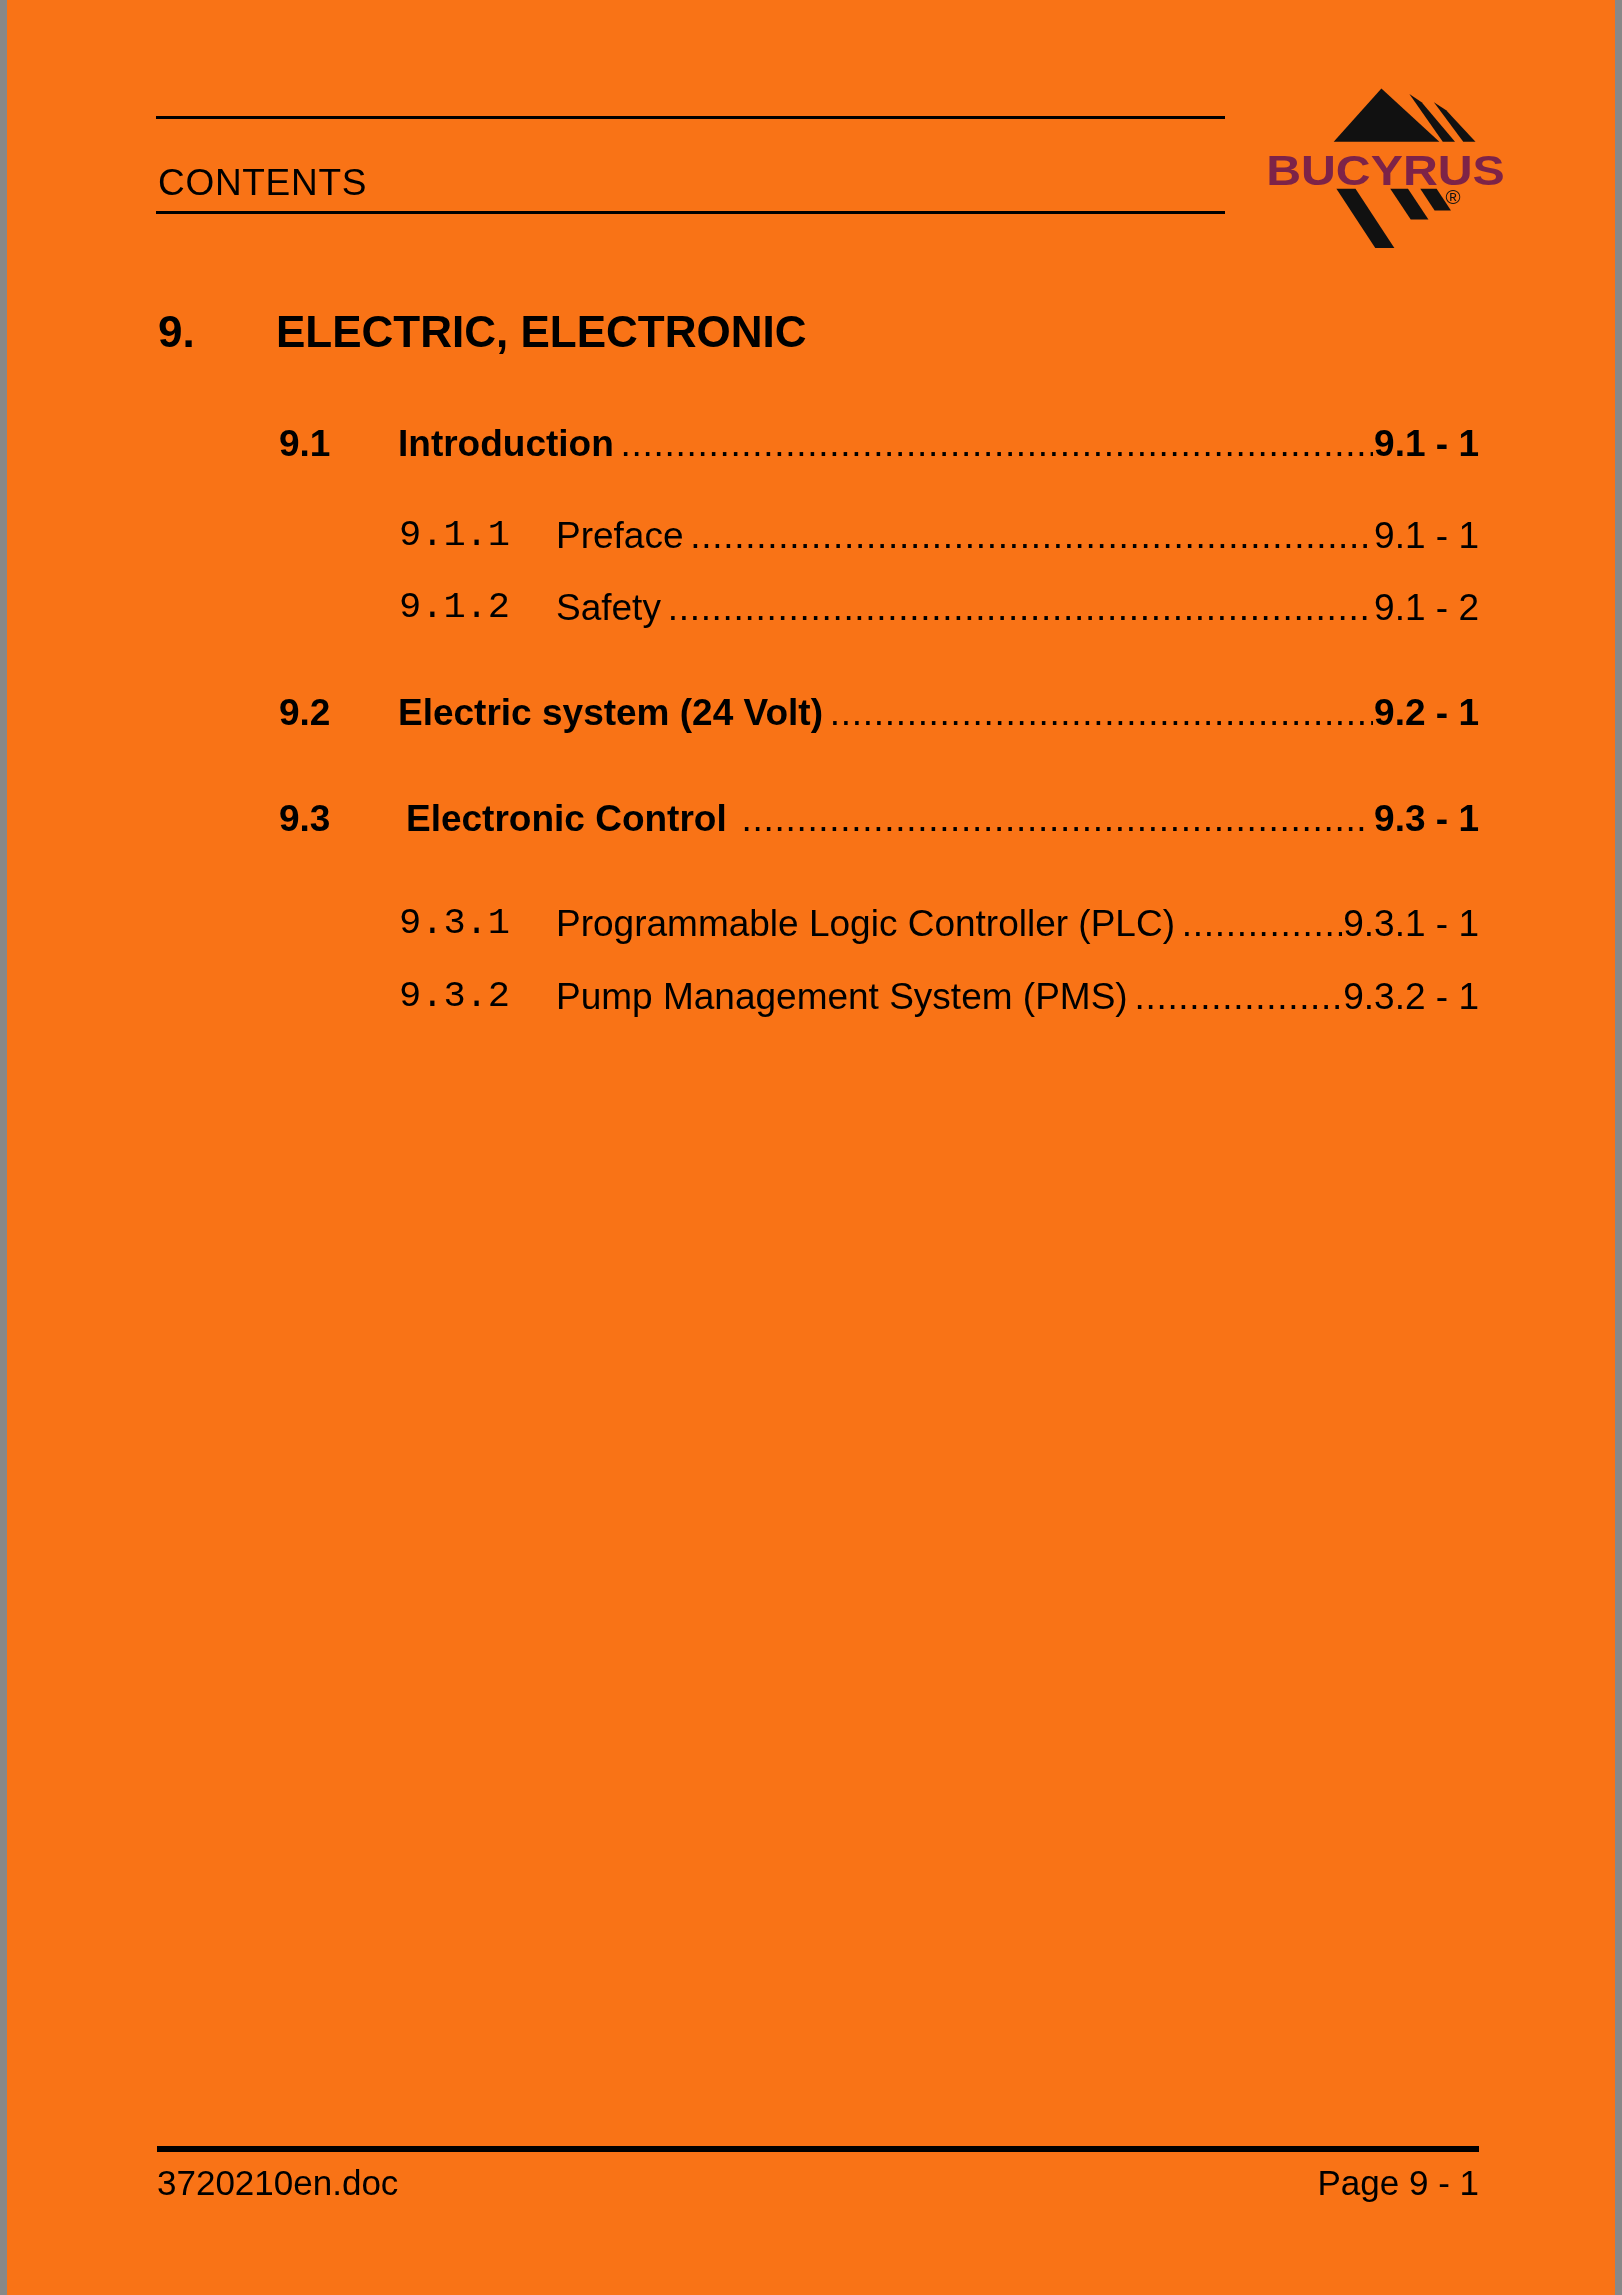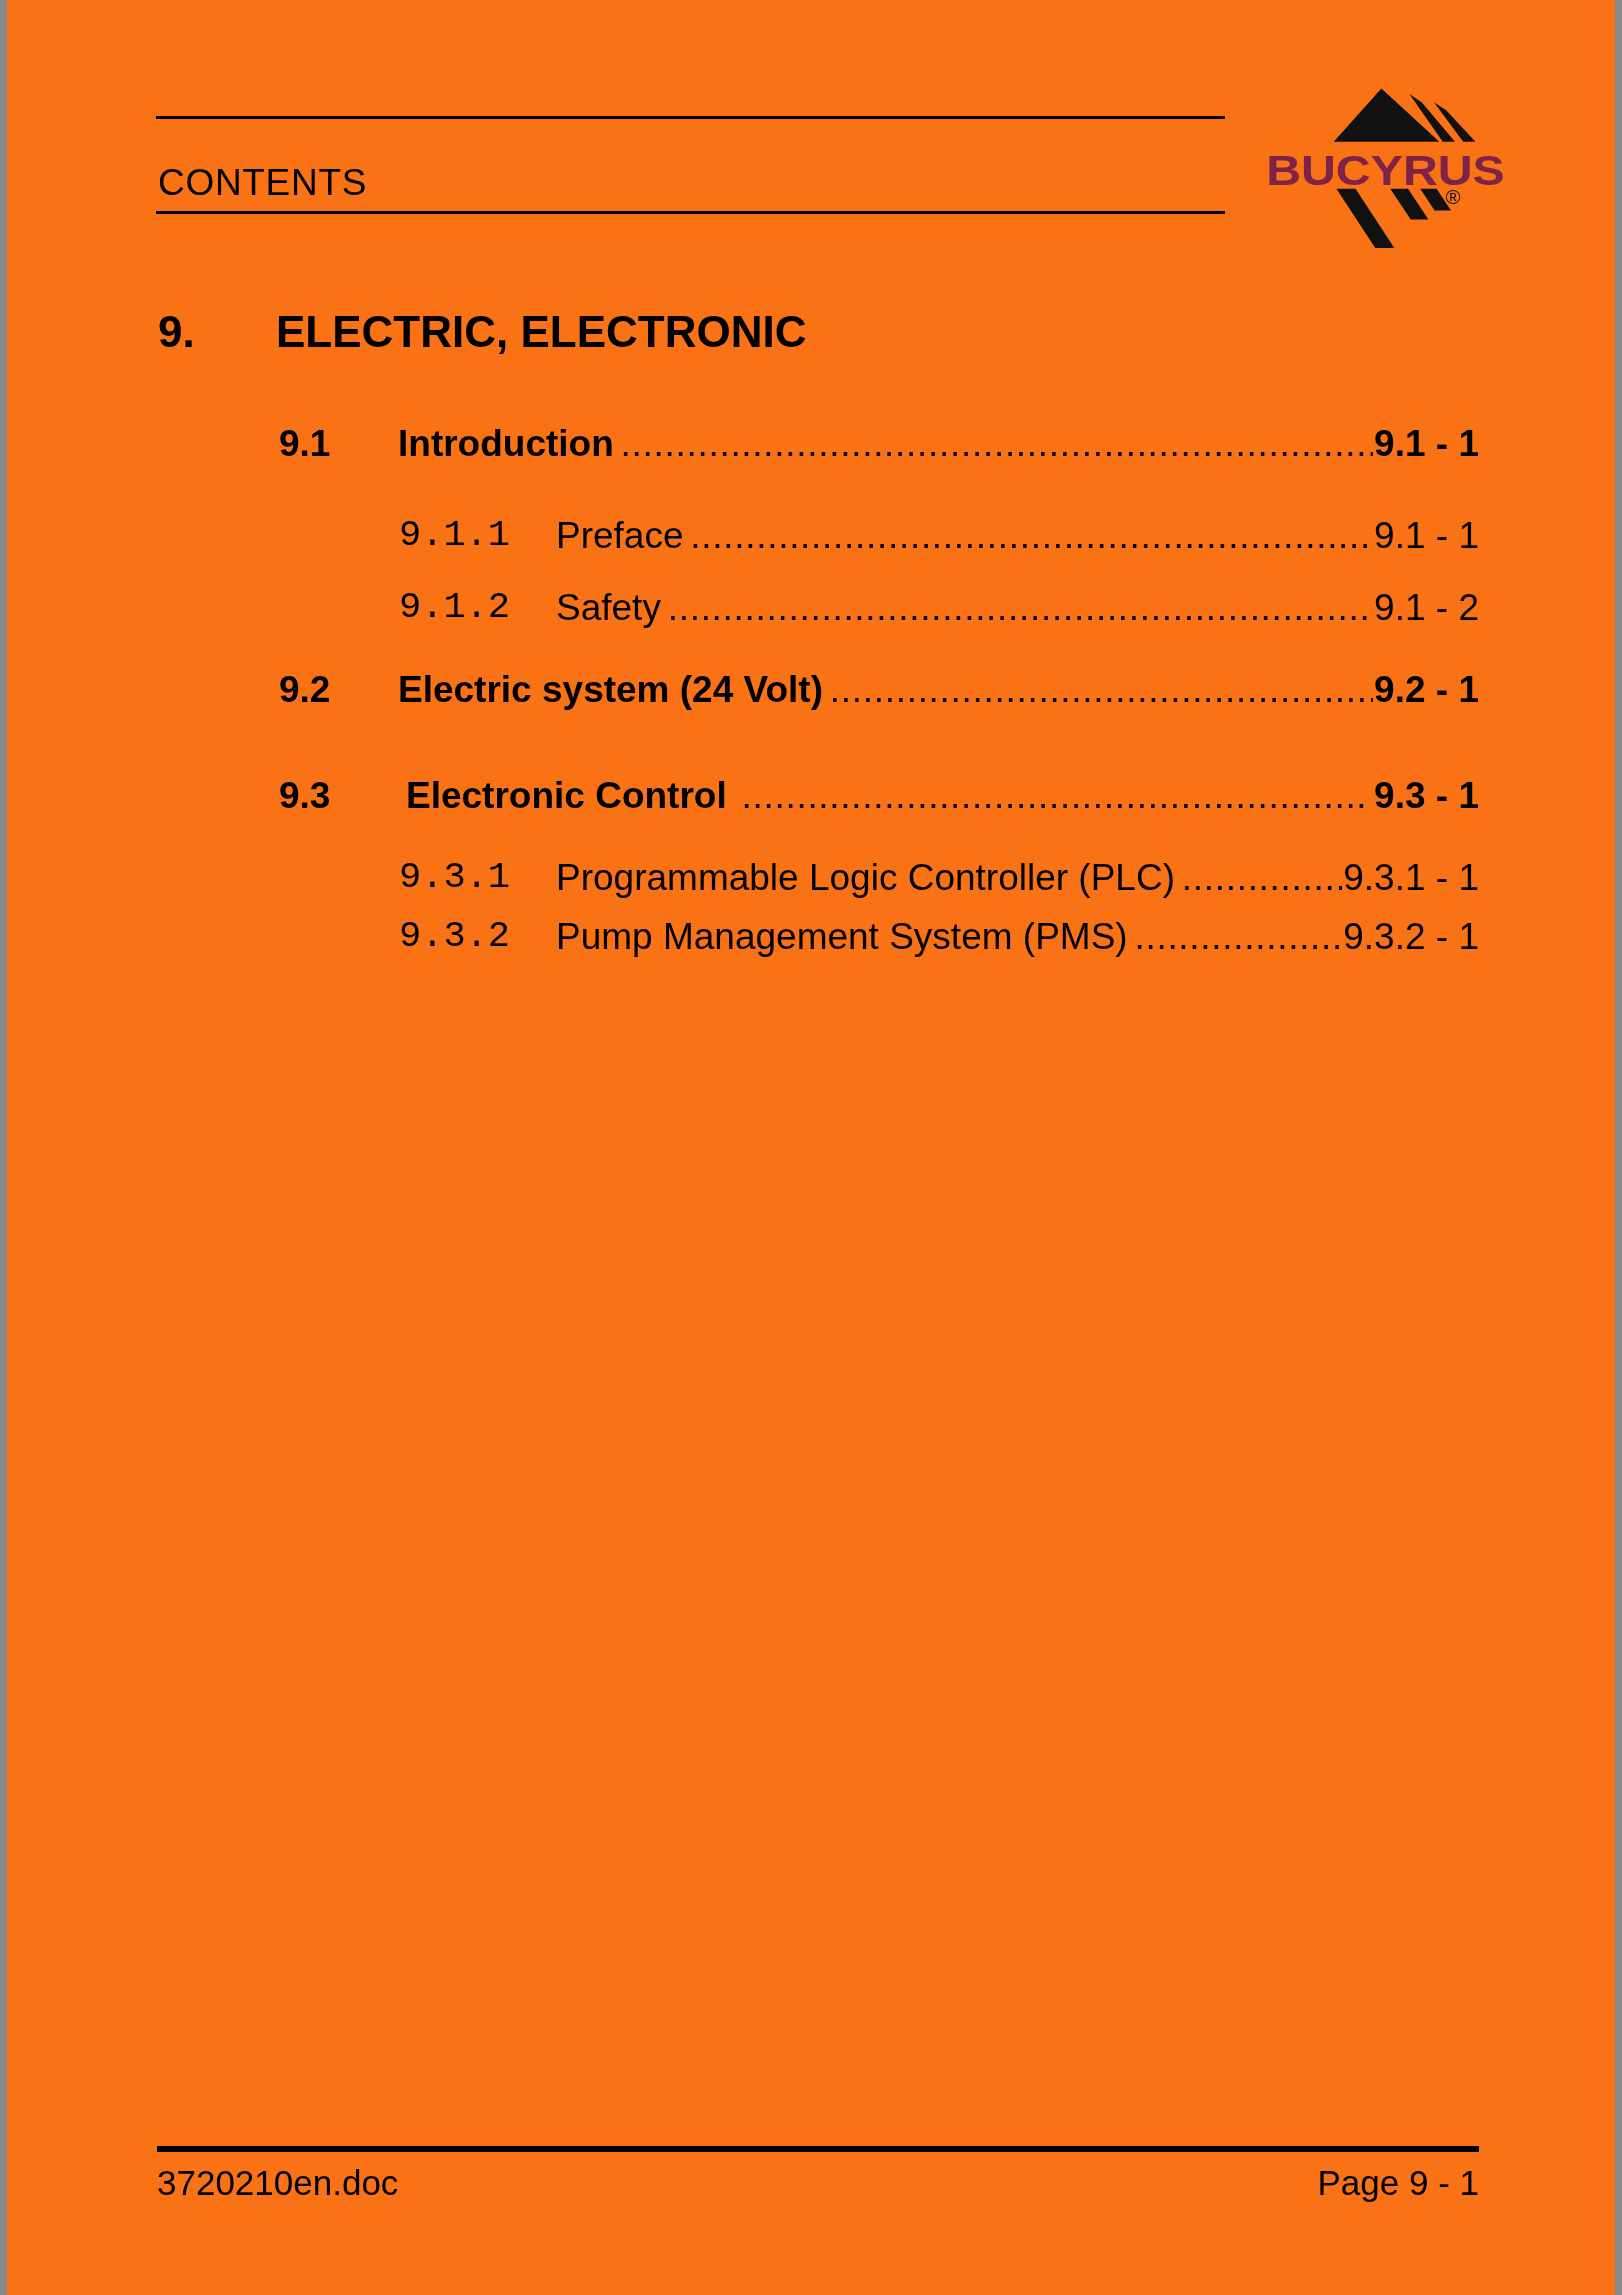--- a/index.html
+++ b/index.html
@@ -47,22 +47,22 @@
   .leader {
     flex:1 1 auto; overflow:hidden;
     margin-left:6.8px; margin-right:1.4px;
     font-weight:normal; letter-spacing:0.7px;
   }
   .leader::after {
     content:"...................................................................................................................................................................................";
   }
   .pageref { flex:none; }
   .mt-xs { margin-top:26.6px; }
-  .mt-sm { margin-top:14px; }
-  .mt-md { margin-top:37px; }
+  .mt-sm { margin-top:28px; }
+  .mt-md { margin-top:60px; }
   .mt-lg { margin-top:47px; }
   .mt-xl { margin-top:61px;gap:8px; }
 
   
   .doc-footer { position:absolute; left:150px; top:2146px; width:1322px; }
   .rule-footer { position:static; width:100%; height:5.5px; background:#000; }
   .footer-row {
     display:flex; justify-content:space-between;
     margin-top:11px; font-size:35px; line-height:40px;
   }

